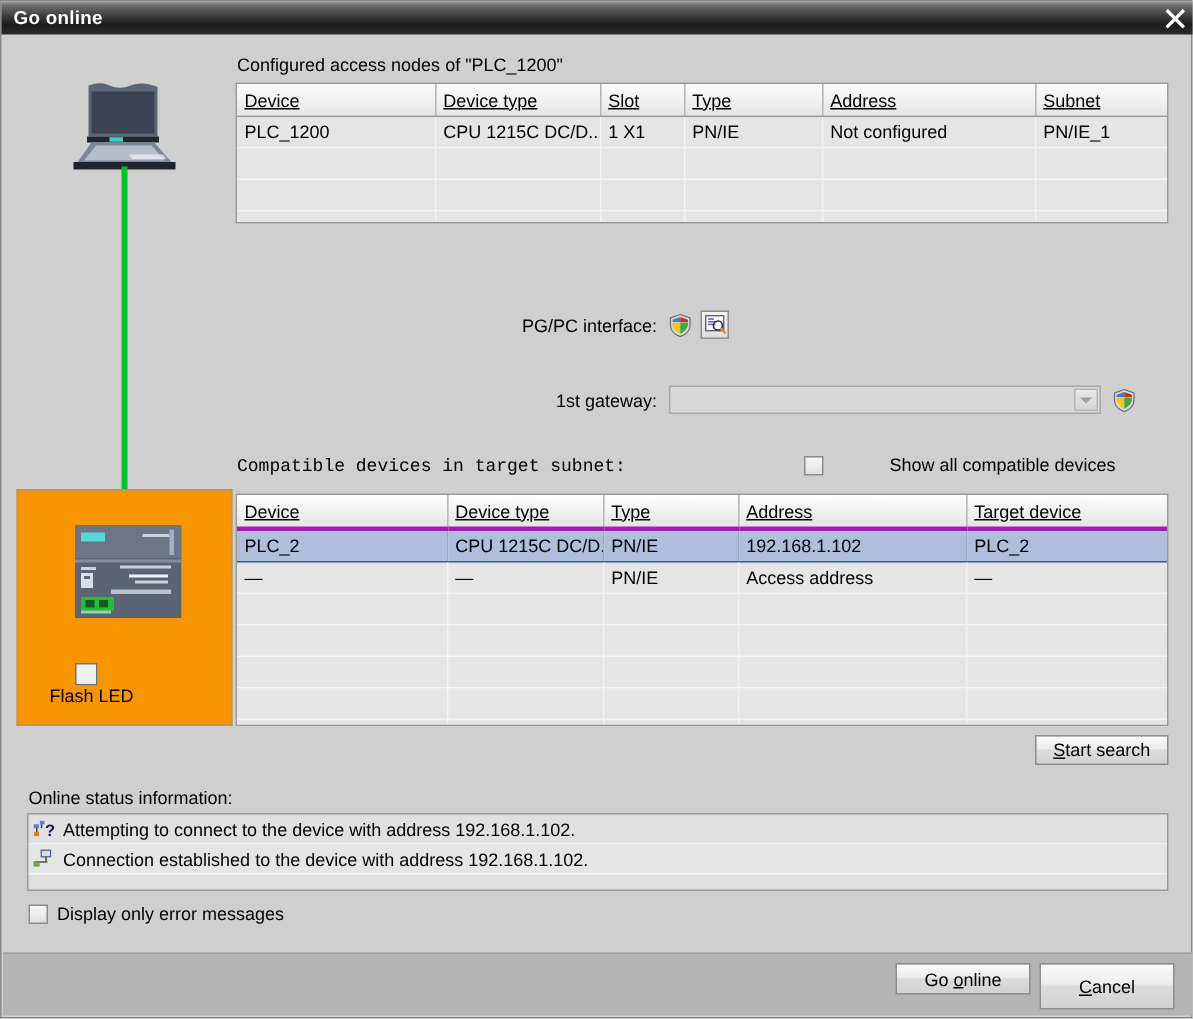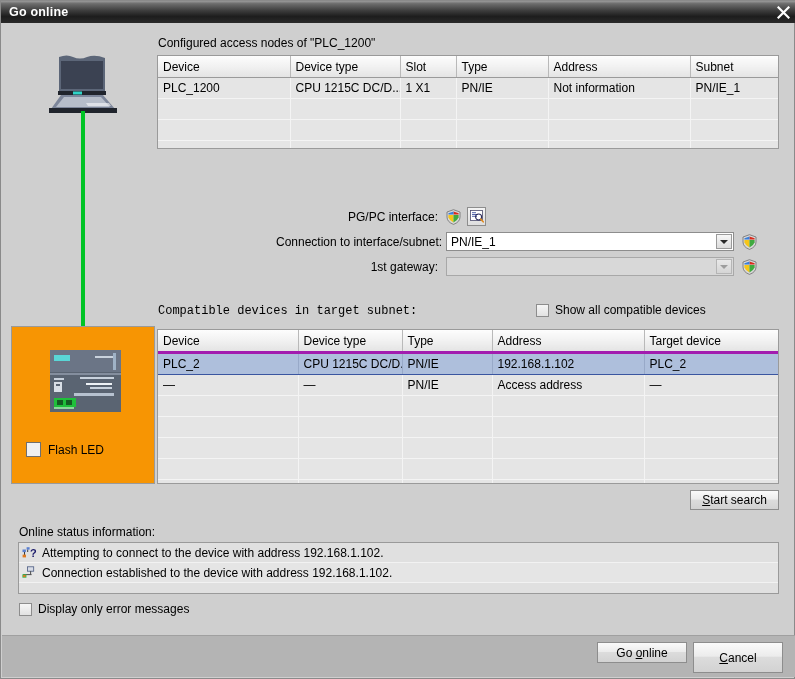--- a/index.html
+++ b/index.html
@@ -44,21 +44,21 @@
     overflow:hidden;
   }
   .tbl table{border-collapse:collapse;width:100%;table-layout:fixed;}
   .tbl th{
     background:linear-gradient(to bottom,#fdfdfd 0%,#f0f0f0 55%,#e4e4e4 100%);
     font-weight:normal;text-align:left;
     font-size:12px;padding:2px 0 2px 5px;height:17px;
     border-right:1px solid #b9b9b9;
     border-bottom:1px solid #9a9a9a;
     color:#000;
-    white-space:nowrap;overflow:hidden;
+    white-space:nowrap;overflow:hidden;text-decoration:underline;
   }
   .tbl th:last-child{border-right:none;}
   .tbl td{
     height:18px;font-size:12px;padding:1px 0 1px 5px;
     border-right:1px solid #f4f4f4;
     border-bottom:1px solid #f4f4f4;
     background:#e0e0e0;
     white-space:nowrap;overflow:hidden;text-overflow:clip;
   }
   .tbl td:last-child{border-right:none;}
@@ -201,21 +201,21 @@
           <th>Address</th>
           <th>Subnet</th>
         </tr>
       </thead>
       <tbody>
         <tr class="data">
           <td>PLC_1200</td>
           <td>CPU 1215C DC/D...</td>
           <td>1 X1</td>
           <td>PN/IE</td>
-          <td>Not information</td>
+          <td>Not configured</td>
           <td>PN/IE_1</td>
         </tr>
         <tr class="data">
             <td></td>
             <td></td>
             <td></td>
             <td></td>
             <td></td>
             <td></td>
           </tr>
@@ -256,60 +256,42 @@
         <rect x="0.5" y="0.5" width="12" height="10" fill="#ffffff" stroke="#4a4a6a" stroke-width="0.8"></rect>
         <rect x="2" y="2.2" width="4" height="1" fill="#5566aa"></rect>
         <rect x="2" y="4" width="6" height="1" fill="#5566aa"></rect>
         <rect x="2" y="5.8" width="5" height="1" fill="#5566aa"></rect>
         <circle cx="8.6" cy="7" r="3" fill="none" stroke="#2c2c5c" stroke-width="1.1"></circle>
         <path d="M10.7 9.1 L13.2 11.8" stroke="#e08a1e" stroke-width="1.6" stroke-linecap="round"></path>
       </svg>
     </span>
   </div>
 
-  <div class="formrow" style="left:275px;top:231px;width:500px;">
-    <div class="formlabel" style="width:162px;">Connection to interface/subnet:</div>
-    <div class="combo" style="margin-left:8px;width:288px;">
-      <span class="cval">PN/IE_1</span>
+
+  <div class="formrow" style="left:275px;top:256px;width:500px;">
+    <div class="formlabel dim" style="width:162px;">1st gateway:</div>
+    <div class="combo disabled" style="margin-left:8px;width:288px;">
+      <span class="cval"></span>
       <span class="arrow">
           <i class="caret"></i>
         </span>
     </div>
     <span class="shield" style="margin-left:8px;">
       <svg width="15" height="16" viewBox="0 0 15 16">
         <path d="M7.5 0.7 L14 3 L14 8 Q14 13 7.5 15.4 Q1 13 1 8 L1 3 Z" fill="#d8d8d8" stroke="#6d6d6d" stroke-width="0.8"></path>
         <path d="M7.5 2.4 L12.6 4.2 L12.6 5.6 L7.5 5.6 Z" fill="#d92b1c"></path>
         <path d="M2.4 4.2 L7.5 2.4 L7.5 5.6 L2.4 5.6 Z" fill="#3a7fd9"></path>
         <path d="M2.4 6 L7.5 6 L7.5 13.6 Q3.6 11.8 2.4 8.2 Z" fill="#f5c518"></path>
         <path d="M7.5 6 L12.6 6 L12.6 8.2 Q11.4 11.8 7.5 13.6 Z" fill="#3faa3f"></path>
       </svg>
     </span>
   </div>
 
-  <div class="formrow" style="left:275px;top:256px;width:500px;">
-    <div class="formlabel dim" style="width:162px;">1st gateway:</div>
-    <div class="combo disabled" style="margin-left:8px;width:288px;">
-      <span class="cval"></span>
-      <span class="arrow">
-          <i class="caret"></i>
-        </span>
-    </div>
-    <span class="shield" style="margin-left:8px;">
-      <svg width="15" height="16" viewBox="0 0 15 16">
-        <path d="M7.5 0.7 L14 3 L14 8 Q14 13 7.5 15.4 Q1 13 1 8 L1 3 Z" fill="#d8d8d8" stroke="#6d6d6d" stroke-width="0.8"></path>
-        <path d="M7.5 2.4 L12.6 4.2 L12.6 5.6 L7.5 5.6 Z" fill="#d92b1c"></path>
-        <path d="M2.4 4.2 L7.5 2.4 L7.5 5.6 L2.4 5.6 Z" fill="#3a7fd9"></path>
-        <path d="M2.4 6 L7.5 6 L7.5 13.6 Q3.6 11.8 2.4 8.2 Z" fill="#f5c518"></path>
-        <path d="M7.5 6 L12.6 6 L12.6 8.2 Q11.4 11.8 7.5 13.6 Z" fill="#3faa3f"></path>
-      </svg>
-    </span>
-  </div>
-
   <div class="lbl" style="position:absolute;left:157px;top:303px;font-family:Liberation Mono, monospace;">Compatible devices in target subnet:</div>
-  <div style="position:absolute;left:535px;top:302px;display:flex;align-items:center;">
+  <div style="position:absolute;left:535px;top:302px;display:flex;align-items:center;gap:38px;">
     <span class="cbox"></span>
     <span class="lbl" style="margin-left:6px;">Show all compatible devices</span>
   </div>
 
   <div class="orange" style="left:10px;top:325px;width:144px;height:158px;">
     <div style="position:absolute;left:38px;top:23px;">
       <svg width="71" height="62" viewBox="0 0 71 62">
         <rect x="0" y="0" width="71" height="62" fill="#5a6472"></rect>
         <rect x="0" y="0" width="71" height="22" fill="#6b7586"></rect>
         <rect x="4" y="5" width="16" height="6" fill="#5ad6d6"></rect>
@@ -322,21 +304,21 @@
         <rect x="6" y="34" width="4" height="2" fill="#5a6472"></rect>
         <rect x="36" y="33" width="26" height="2" fill="#eef2f6"></rect>
         <rect x="40" y="37" width="22" height="2" fill="#c9d2dd"></rect>
         <rect x="24" y="43" width="40" height="3" fill="#b7c2d0"></rect>
         <rect x="4" y="48" width="22" height="9" fill="#1fbf3a"></rect>
         <rect x="7" y="50" width="6" height="5" fill="#145c22"></rect>
         <rect x="16" y="50" width="6" height="5" fill="#145c22"></rect>
         <rect x="4" y="57" width="20" height="2" fill="#8fd69b"></rect>
       </svg>
     </div>
-    <div style="position:absolute;left:14px;top:115px;display:flex;align-items:center;">
+    <div style="position:absolute;left:14px;top:115px;display:flex;align-items:center;flex-direction:column;">
       <span class="cbox" style="width:15px;height:15px;background:#f0f0f0;border:1px solid #6f6f6f;"></span>
       <span class="lbl" style="margin-left:7px;">Flash LED</span>
     </div>
   </div>
 
   <div class="tbl" style="left:156px;top:328px;width:622px;height:155px;">
     <table>
       <colgroup>
         <col style="width:140px">
           <col style="width:104px">

